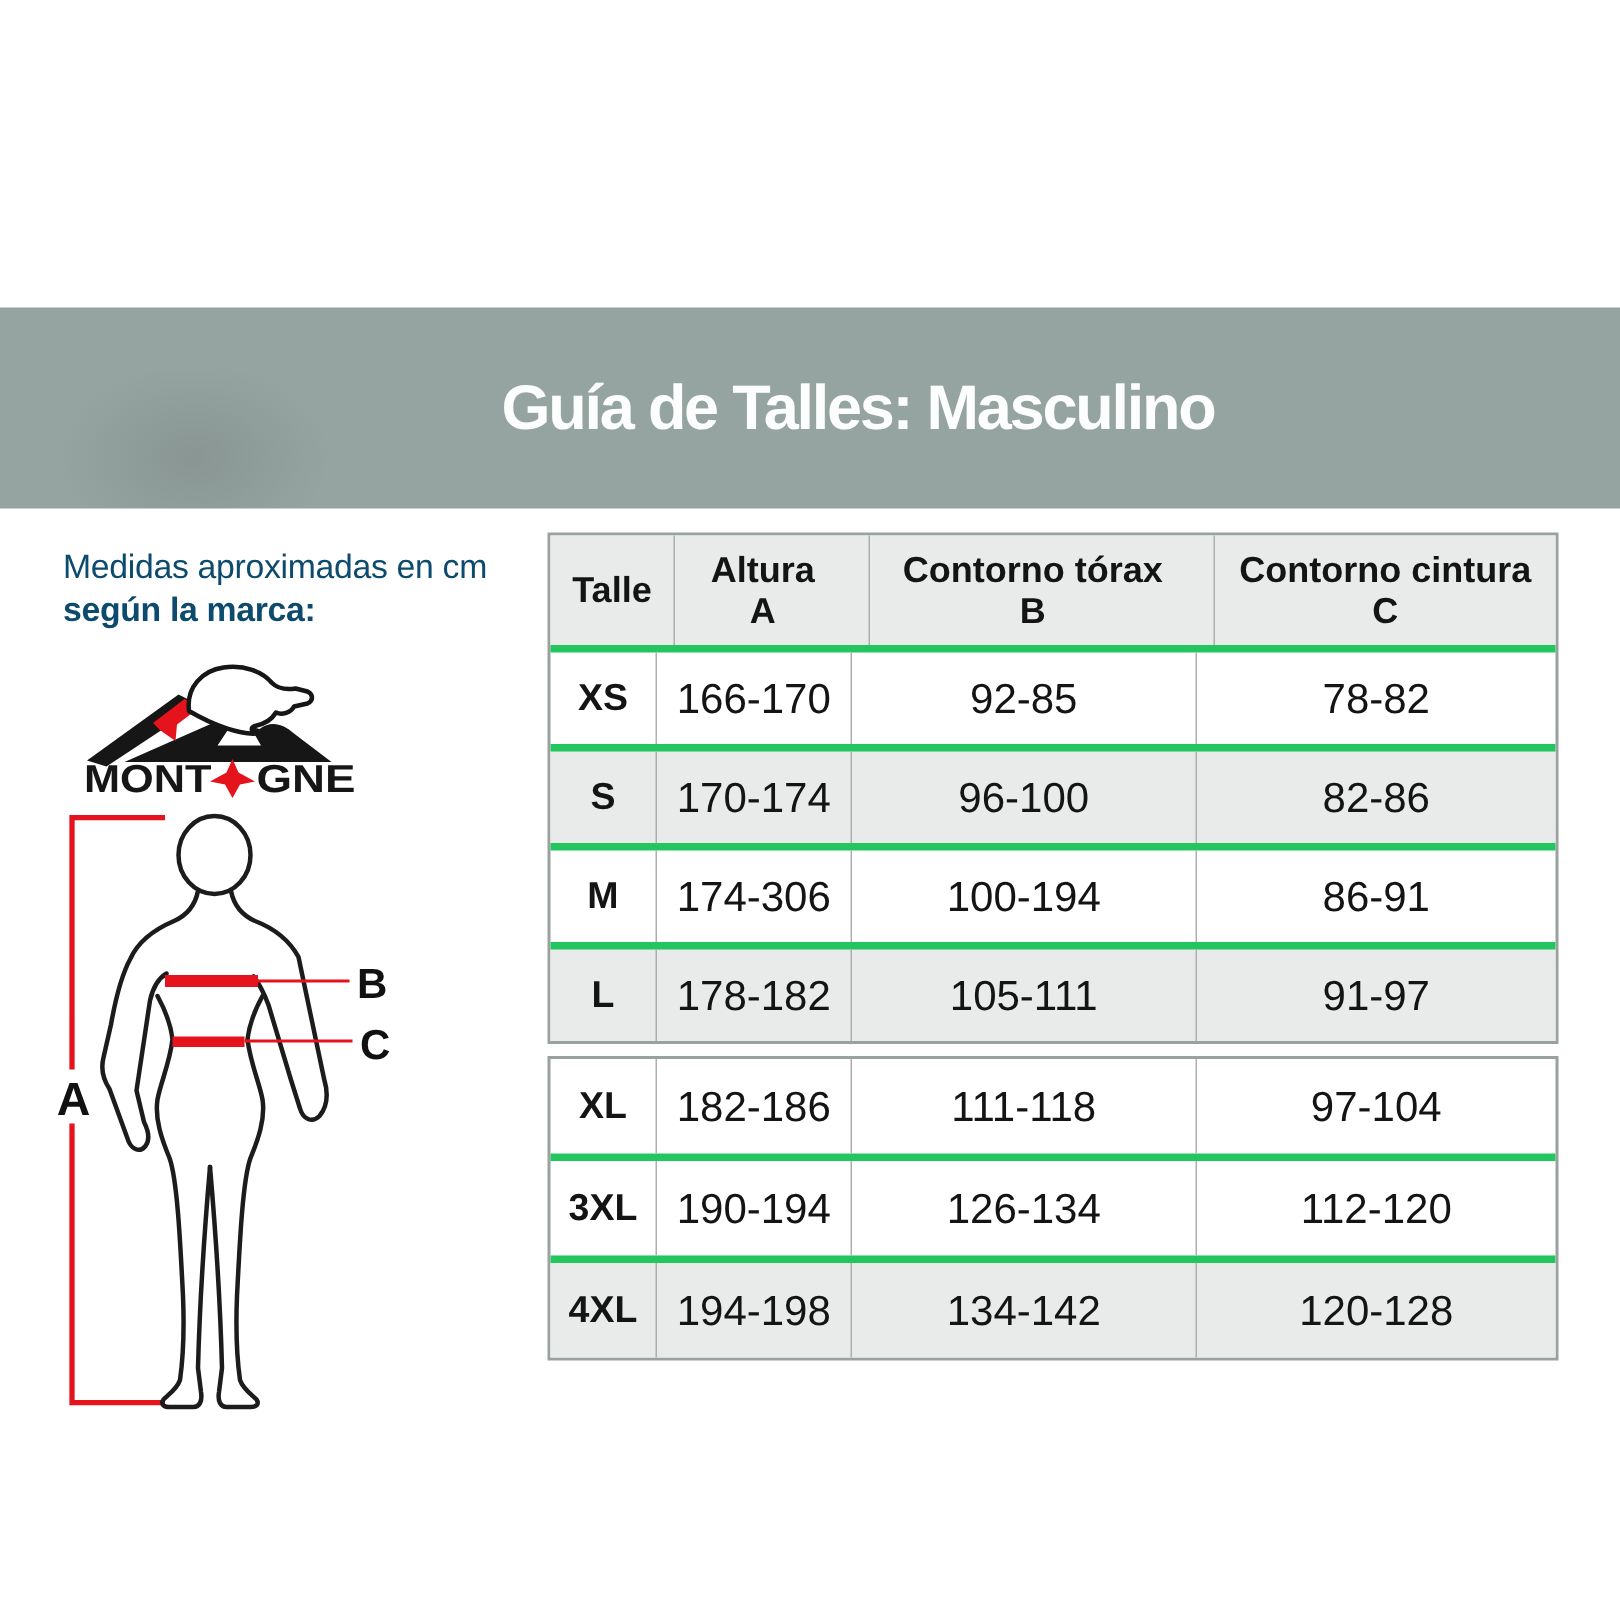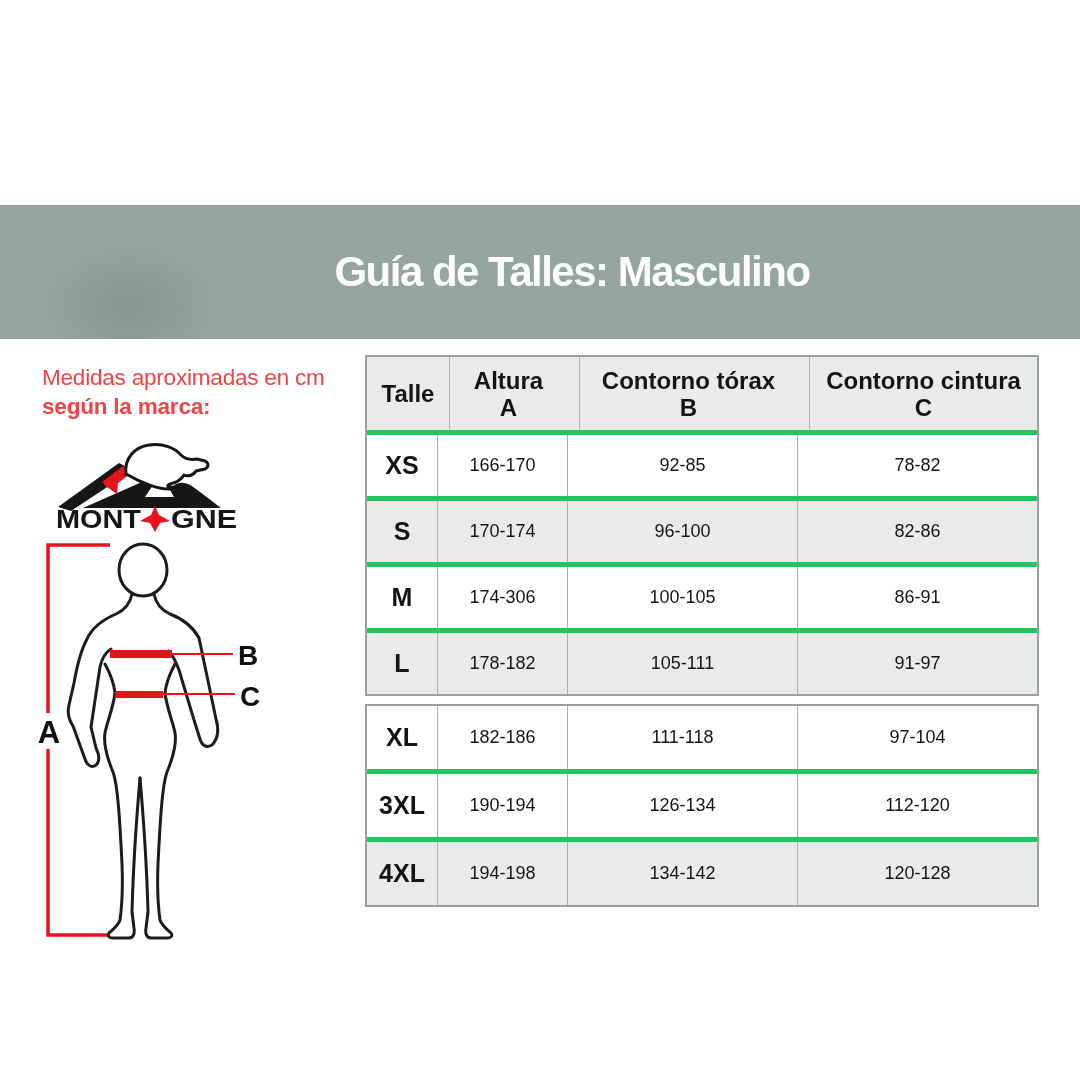--- a/index.html
+++ b/index.html
@@ -13,34 +13,34 @@
     position:absolute; left:0; top:205px; width:1080px; height:134px;
     background: radial-gradient(ellipse 130px 90px at 130px 100px, rgba(88,99,96,.22), rgba(88,99,96,0) 70%), #96a4a1;
   }
   .banner-title {
     position:absolute; left:0; right:0; top:50%; transform:translateY(-50%);
     text-align:center; padding-left:64px;
     font-size:42px; font-weight:bold; letter-spacing:-1.5px; color:#fcfdfd;
   }
 
   
-  .note { position:absolute; left:42px; top:363px; font-size:22.5px; line-height:29px; letter-spacing:-0.2px; color:#ef4444; }
+  .note { position:absolute; left:42px; top:363px; font-size:22.5px; line-height:29px; letter-spacing:-0.2px; color:#0c4a6e; }
   .note .bold { font-weight:bold; }
 
   .logo-svg { position:absolute; left:55px; top:438px; }
   .figure-svg { position:absolute; left:28px; top:533px; }
 
   
   .size-table { position:absolute; left:365px; top:355px; width:674px; }
   .tsec { border:2px solid #99a29f; background:#fff; }
   .trow { display:grid; grid-template-columns:70px 130px 230px 1fr; }
   .trow + .trow { border-top:5px solid #22c55e; }
   .tcell {
     display:flex; align-items:center; justify-content:center;
-    height:61px; font-size:18px; border-left:1px solid #a9b0ad; text-align:center;
+    height:61px; font-size:28px; border-left:1px solid #a9b0ad; text-align:center;
   }
   .tsec-bottom .tcell { height:63px; }
   .tcell:first-child { border-left:none; }
   .tcell.size { font-weight:bold; font-size:25px; }
   .trow.alt { background:#e8ebe9; }
   .trow.thead { background:#e8ebe9; }
   .trow.thead .tcell { height:73px; flex-direction:column; font-weight:bold; font-size:24px; line-height:27px;margin-left:12px; }
   .tgap { height:8px; background:#fff; }
 </style>
 </head>
@@ -123,21 +123,21 @@
       </div>
       <div class="trow alt">
         <div class="tcell size">S</div>
         <div class="tcell">170-174</div>
         <div class="tcell">96-100</div>
         <div class="tcell">82-86</div>
       </div>
       <div class="trow">
         <div class="tcell size">M</div>
         <div class="tcell">174-306</div>
-        <div class="tcell">100-105</div>
+        <div class="tcell">100-194</div>
         <div class="tcell">86-91</div>
       </div>
       <div class="trow alt">
         <div class="tcell size">L</div>
         <div class="tcell">178-182</div>
         <div class="tcell">105-111</div>
         <div class="tcell">91-97</div>
       </div>
     </div>
 

